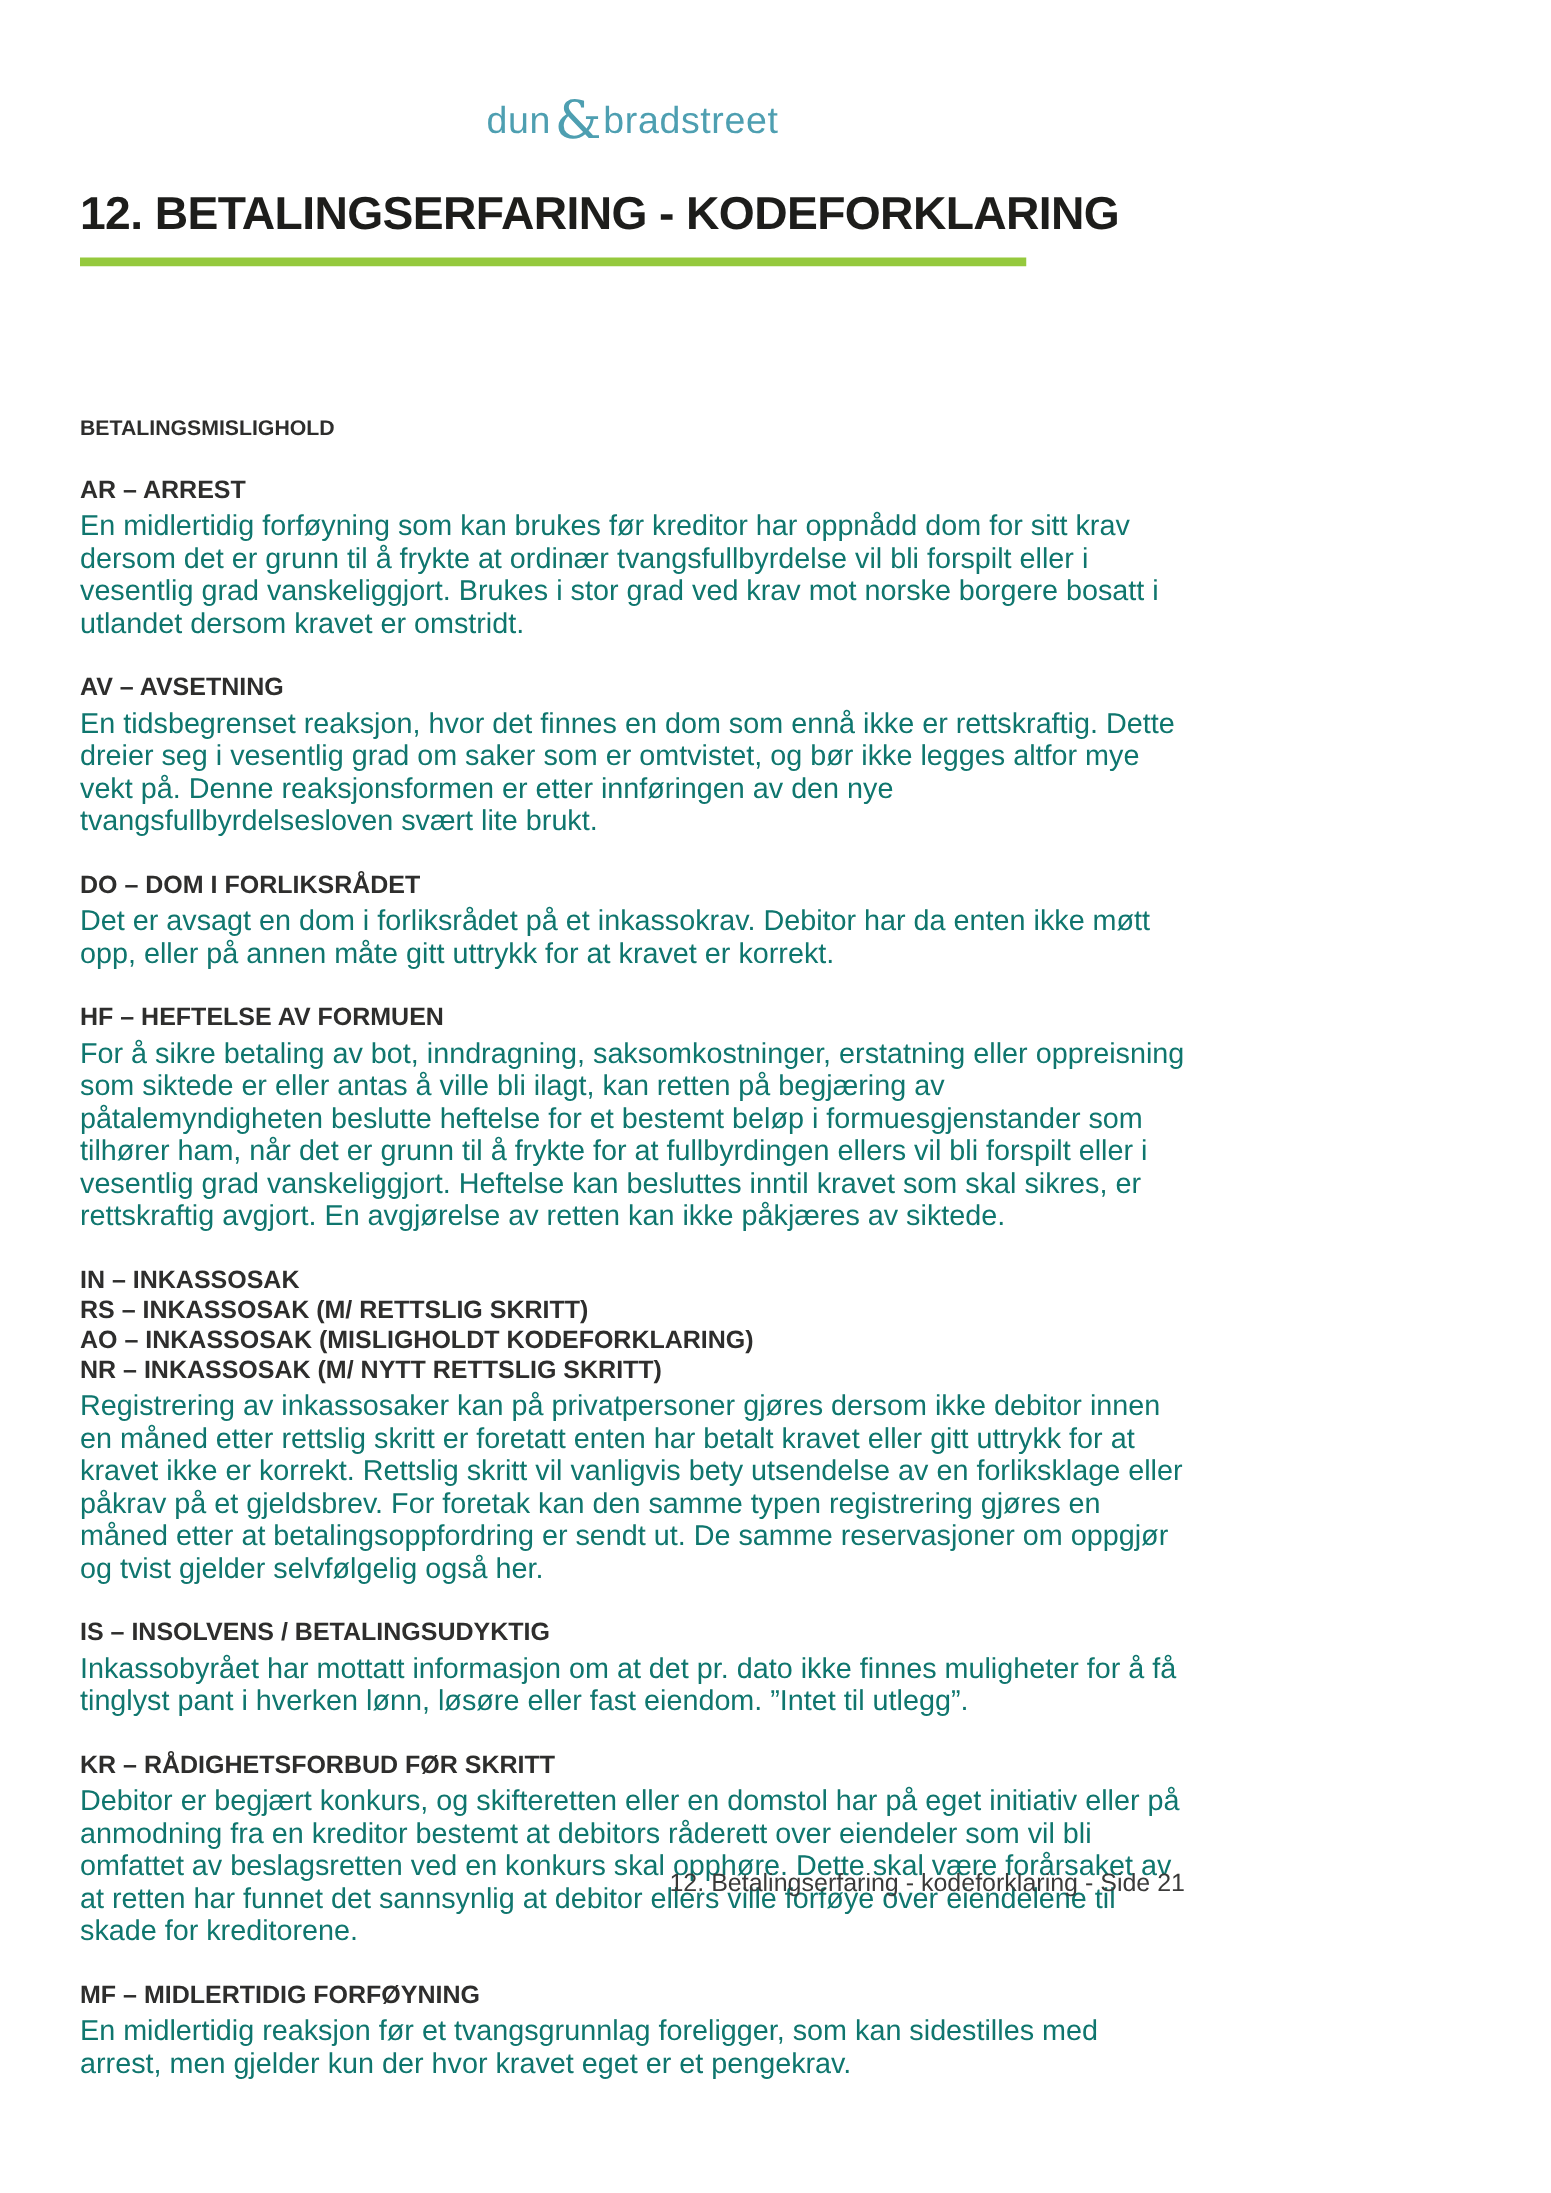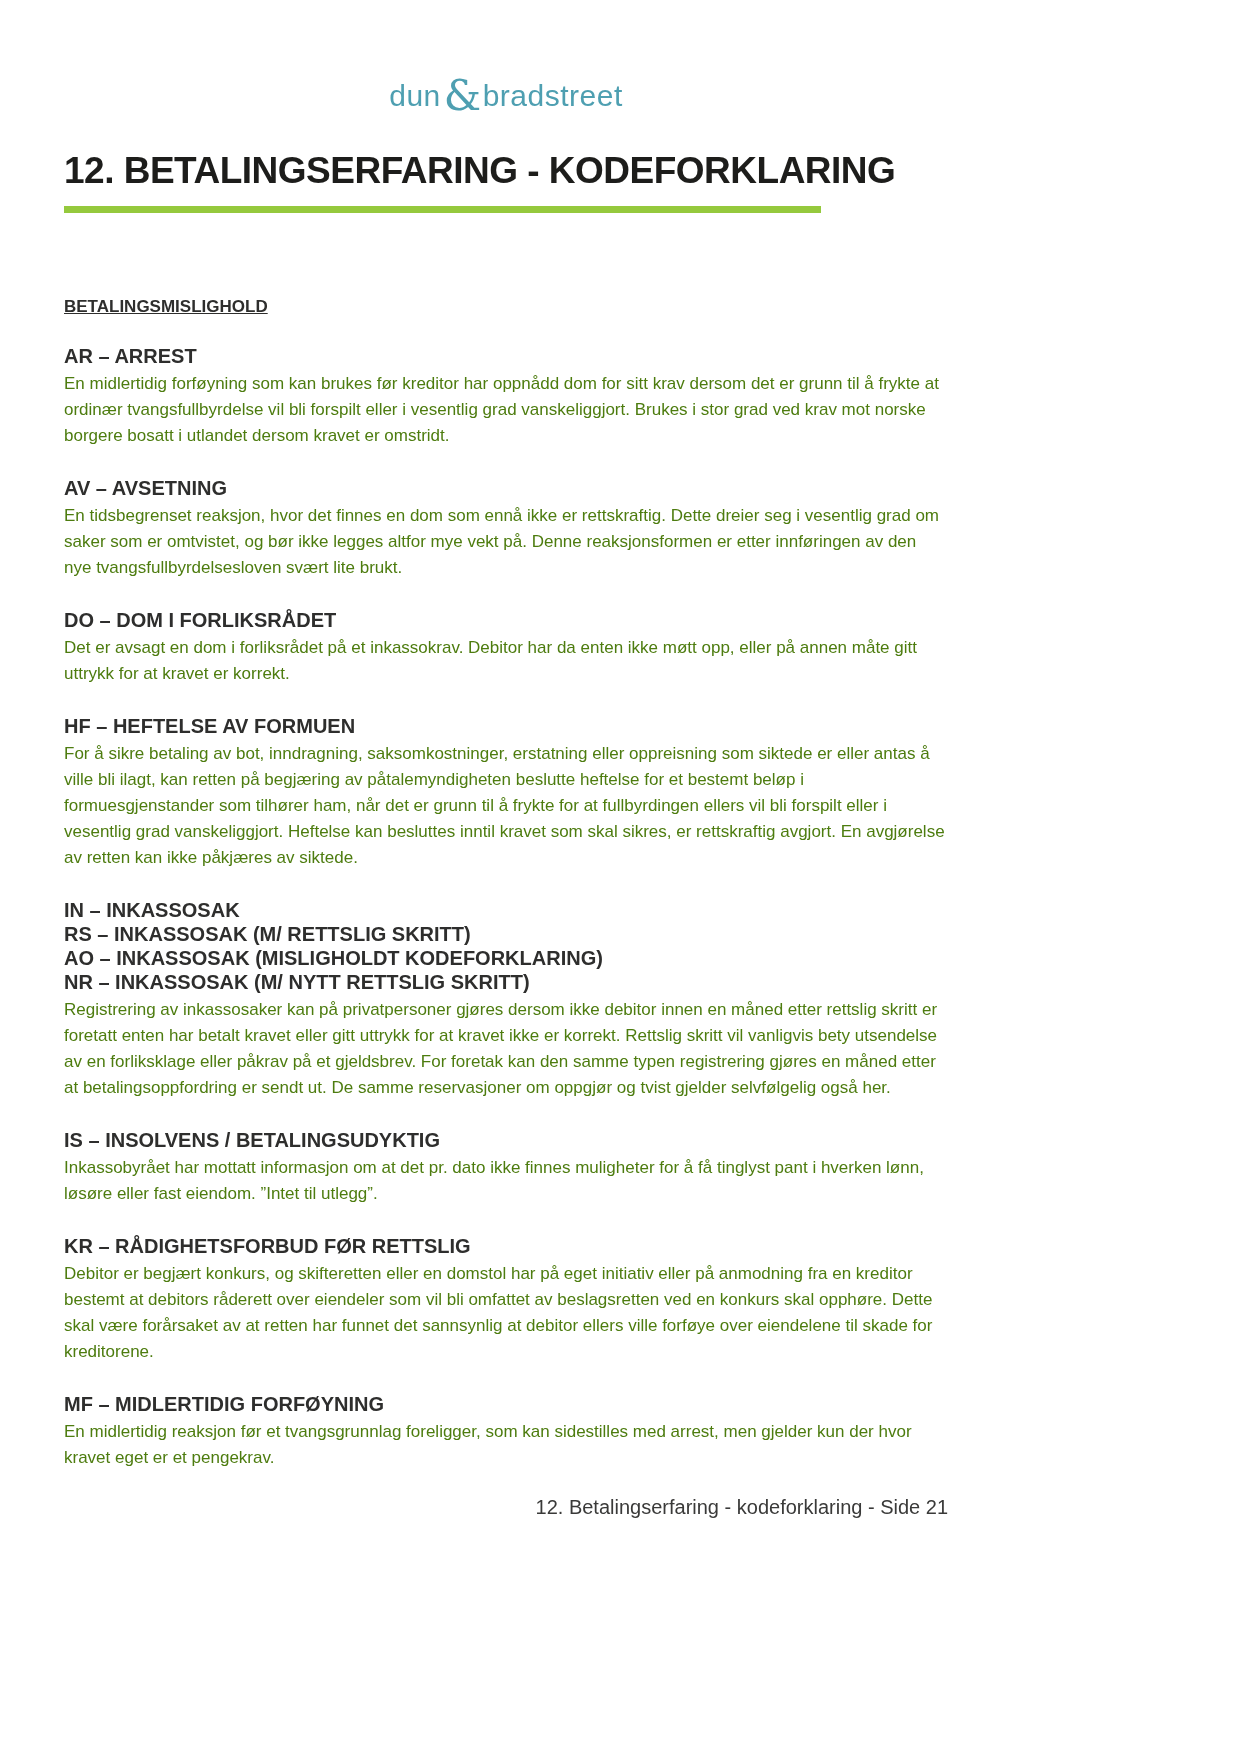--- a/index.html
+++ b/index.html
@@ -56,41 +56,40 @@
     letter-spacing: -0.5px;
   }
   .rule {
     margin-top: 14px;
     width: 757px;
     height: 7px;
     background: #95c93d;
   }
   
   .section-heading {
-    margin-top: 84px;
+    margin-top: 120px;
     font-size: 17px;
     font-weight: 700;
     color: #2e2e2d;
-    text-decoration: underline;
   }
   
   .entry {
     margin-top: 27px;
   }
   .code {
     font-size: 20px;
     line-height: 24px;
     font-weight: 700;
     color: #2e2e2d;
   }
   .entry p {
     margin: 3px 0 0 0;
-    font-size: 17px;
+    font-size: 23px;
     line-height: 26px;
-    color: #4d7c0f;
+    color: #0f766e;
   }
   
   .footer {
     position: absolute;
     left: 64px;
     top: 1496px;
     width: 884px;
     text-align: right;
     font-size: 20px;
     color: #3a3a39;
@@ -140,21 +139,21 @@
       <div class="code">NR – INKASSOSAK (M/ NYTT RETTSLIG SKRITT)</div>
       <p>Registrering av inkassosaker kan på privatpersoner gjøres dersom ikke debitor innen en måned etter rettslig skritt er foretatt enten har betalt kravet eller gitt uttrykk for at kravet ikke er korrekt. Rettslig skritt vil vanligvis bety utsendelse av en forliksklage eller påkrav på et gjeldsbrev. For foretak kan den samme typen registrering gjøres en måned etter at betalingsoppfordring er sendt ut. De samme reservasjoner om oppgjør og tvist gjelder selvfølgelig også her.</p>
     </section>
 
     <section class="entry">
       <div class="code">IS – INSOLVENS / BETALINGSUDYKTIG</div>
       <p>Inkassobyrået har mottatt informasjon om at det pr. dato ikke finnes muligheter for å få tinglyst pant i hverken lønn, løsøre eller fast eiendom. ”Intet til utlegg”.</p>
     </section>
 
     <section class="entry">
-      <div class="code">KR – RÅDIGHETSFORBUD FØR RETTSLIG</div>
+      <div class="code">KR – RÅDIGHETSFORBUD FØR SKRITT</div>
       <p>Debitor er begjært konkurs, og skifteretten eller en domstol har på eget initiativ eller på anmodning fra en kreditor bestemt at debitors råderett over eiendeler som vil bli omfattet av beslagsretten ved en konkurs skal opphøre. Dette skal være forårsaket av at retten har funnet det sannsynlig at debitor ellers ville forføye over eiendelene til skade for kreditorene.</p>
     </section>
 
     <section class="entry">
       <div class="code">MF – MIDLERTIDIG FORFØYNING</div>
       <p>En midlertidig reaksjon før et tvangsgrunnlag foreligger, som kan sidestilles med arrest, men gjelder kun der hvor kravet eget er et pengekrav.</p>
     </section>
 
   </div>
 

